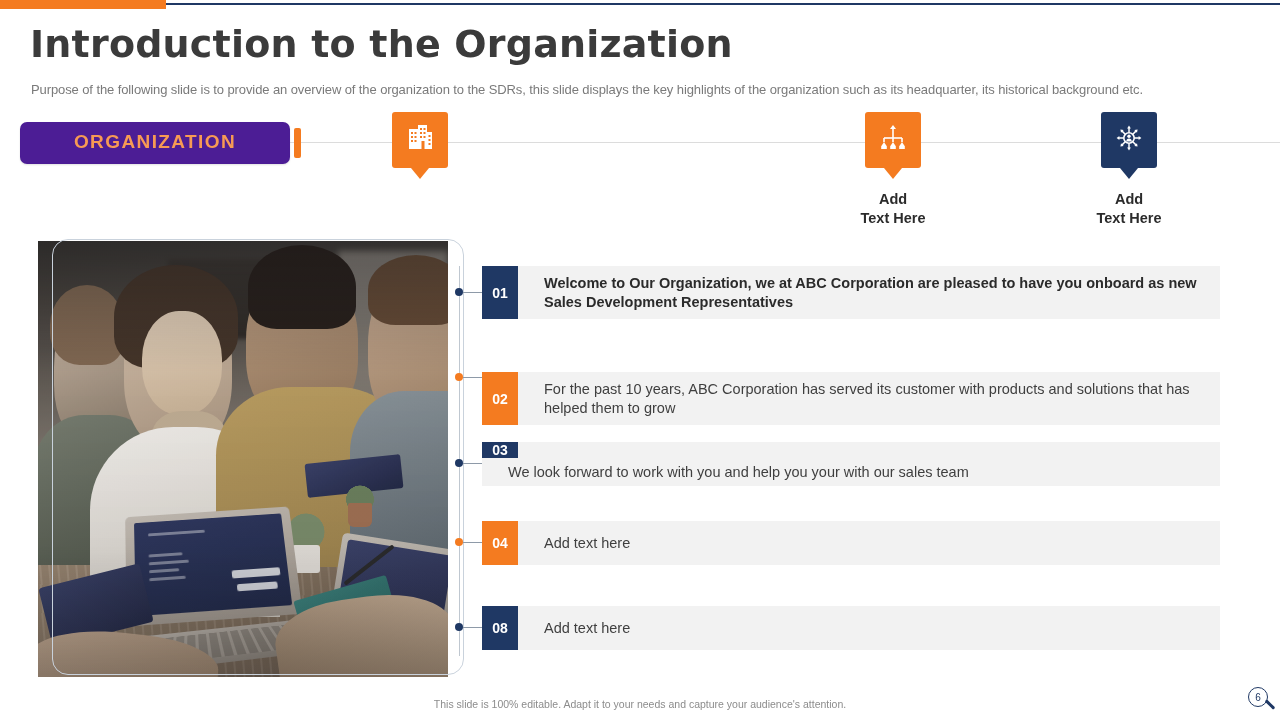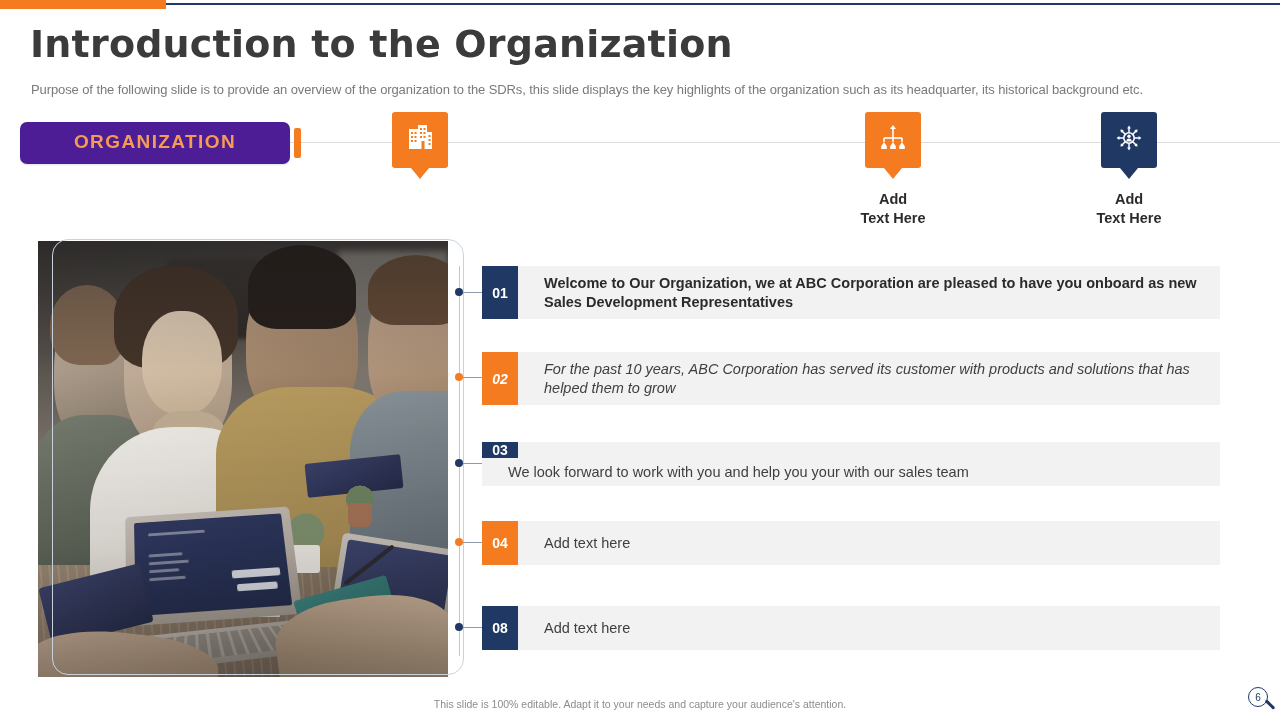--- a/index.html
+++ b/index.html
@@ -555,21 +555,21 @@
 <div class="rail-dot orange" style="top:538px;"></div>
 <div class="rail-stub" style="top:542px;"></div>
 <div class="rail-dot navy" style="top:623px;"></div>
 <div class="rail-stub" style="top:627px;"></div>
 
 <div class="list-row strong" style="top:266px;height:53px;">
   <div class="badge navy">01</div>
   <div class="row-text">Welcome to Our Organization, we at ABC Corporation are pleased to have you onboard as new Sales Development Representatives</div>
 </div>
 
-<div class="list-row" style="top:352px;height:53px;font-style:italic;">
+<div class="list-row" style="top:372px;height:53px;">
   <div class="badge orange">02</div>
   <div class="row-text">For the past 10 years, ABC Corporation has served its customer with products and solutions that has helped them to grow</div>
 </div>
 
 <div class="list-row" style="top:442px;height:44px;flex-direction:column;">
   <div class="badge navy">03</div>
   <div class="row-text">We look forward to work with you and help you your with our sales team</div>
 </div>
 
 <div class="list-row" style="top:521px;height:44px;">

